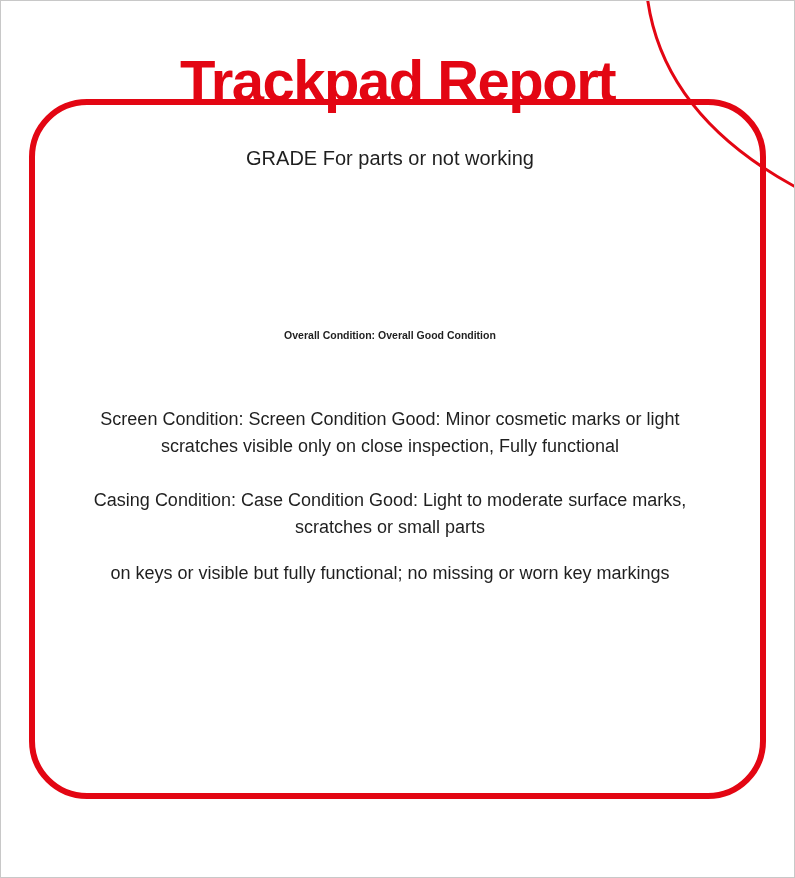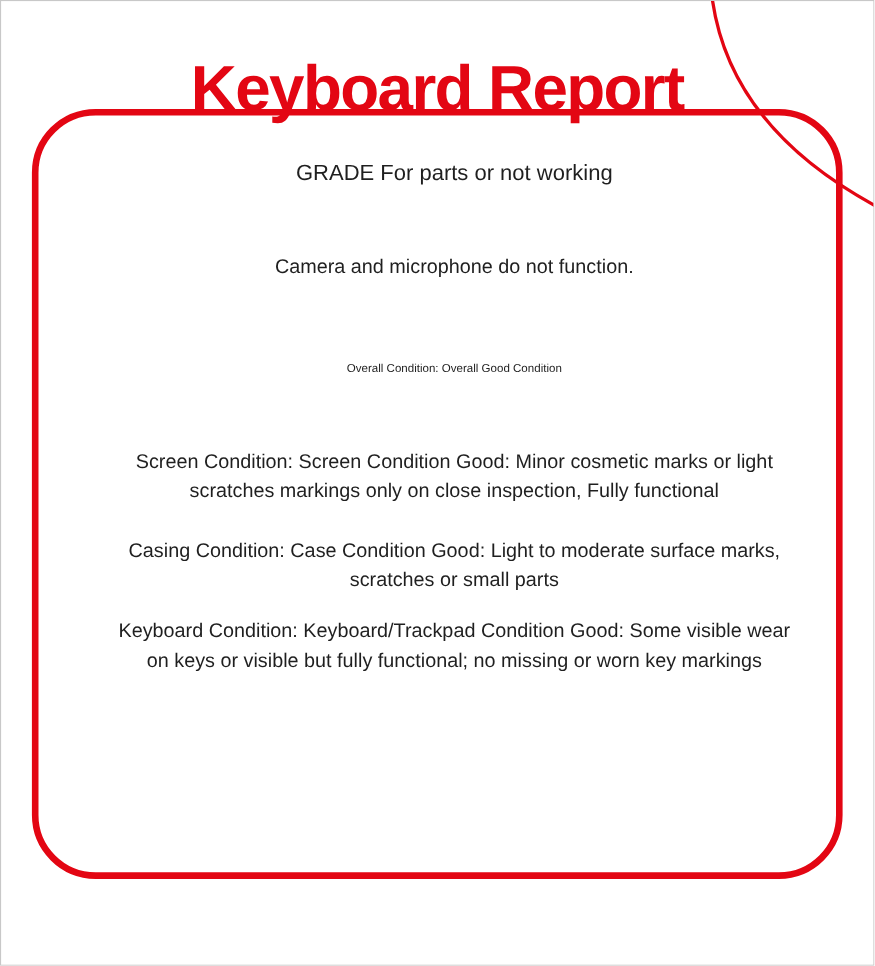--- a/index.html
+++ b/index.html
@@ -42,78 +42,76 @@
     top: 98px;
     width: 737px;
     height: 700px;
     box-sizing: border-box;
     border: 6px solid #e30613;
     border-radius: 58px;
     background: transparent;
   }
   .para {
     position: absolute;
-    left: 72px;
+    left: 49px;
     width: 680px;
     text-align: center;
     color: #1f1f1f;
   }
   .grade-heading {
     top: 145px;
     font-size: 20px;
     line-height: 24px;
   }
   .functional-note {
     top: 230px;
     font-size: 18px;
     line-height: 22px;
   }
   .overall-line {
     top: 328px;
     font-size: 10.5px;
     line-height: 13px;
-    font-weight: 400;
+    font-weight: 700;
   }
   .section {
     font-size: 18px;
     line-height: 27px;
   }
   .section-screen   { top: 405px; }
   .section-casing   { top: 486px; }
   .section-keyboard { top: 559px; }
   .section-battery  { top: 631px; }
 </style>
 </head>
 <body>
 
 <div class="page">
 
-  <h1 class="title">Keyboard Report</h1>
+  <h1 class="title">Trackpad Report</h1>
 
   <svg class="swoosh" width="795" height="878" viewBox="0 0 795 878" aria-hidden="true">
     <path d="M 646 -6 Q 661 118 806 192" fill="none" stroke="#e30613" stroke-width="3"></path>
   </svg>
 
   <div class="report-box"></div>
 
   <div class="para grade-heading">GRADE For parts or not working</div>
 
-  <div class="para functional-note">Camera and microphone do not function.</div>
 
   <div class="para overall-line">Overall Condition: Overall Good Condition</div>
 
   <div class="para section section-screen">
     <div>Screen Condition: Screen Condition Good: Minor cosmetic marks or light</div>
-    <div>scratches markings only on close inspection, Fully functional</div>
+    <div>scratches visible only on close inspection, Fully functional</div>
   </div>
 
   <div class="para section section-casing">
     <div>Casing Condition: Case Condition Good: Light to moderate surface marks,</div>
     <div>scratches or small parts</div>
   </div>
 
   <div class="para section section-keyboard">
-    <div>Keyboard Condition: Keyboard/Trackpad Condition Good: Some visible wear</div>
     <div>on keys or visible but fully functional; no missing or worn key markings</div>
   </div>
 
 
 </div>
 
 </body></html>

